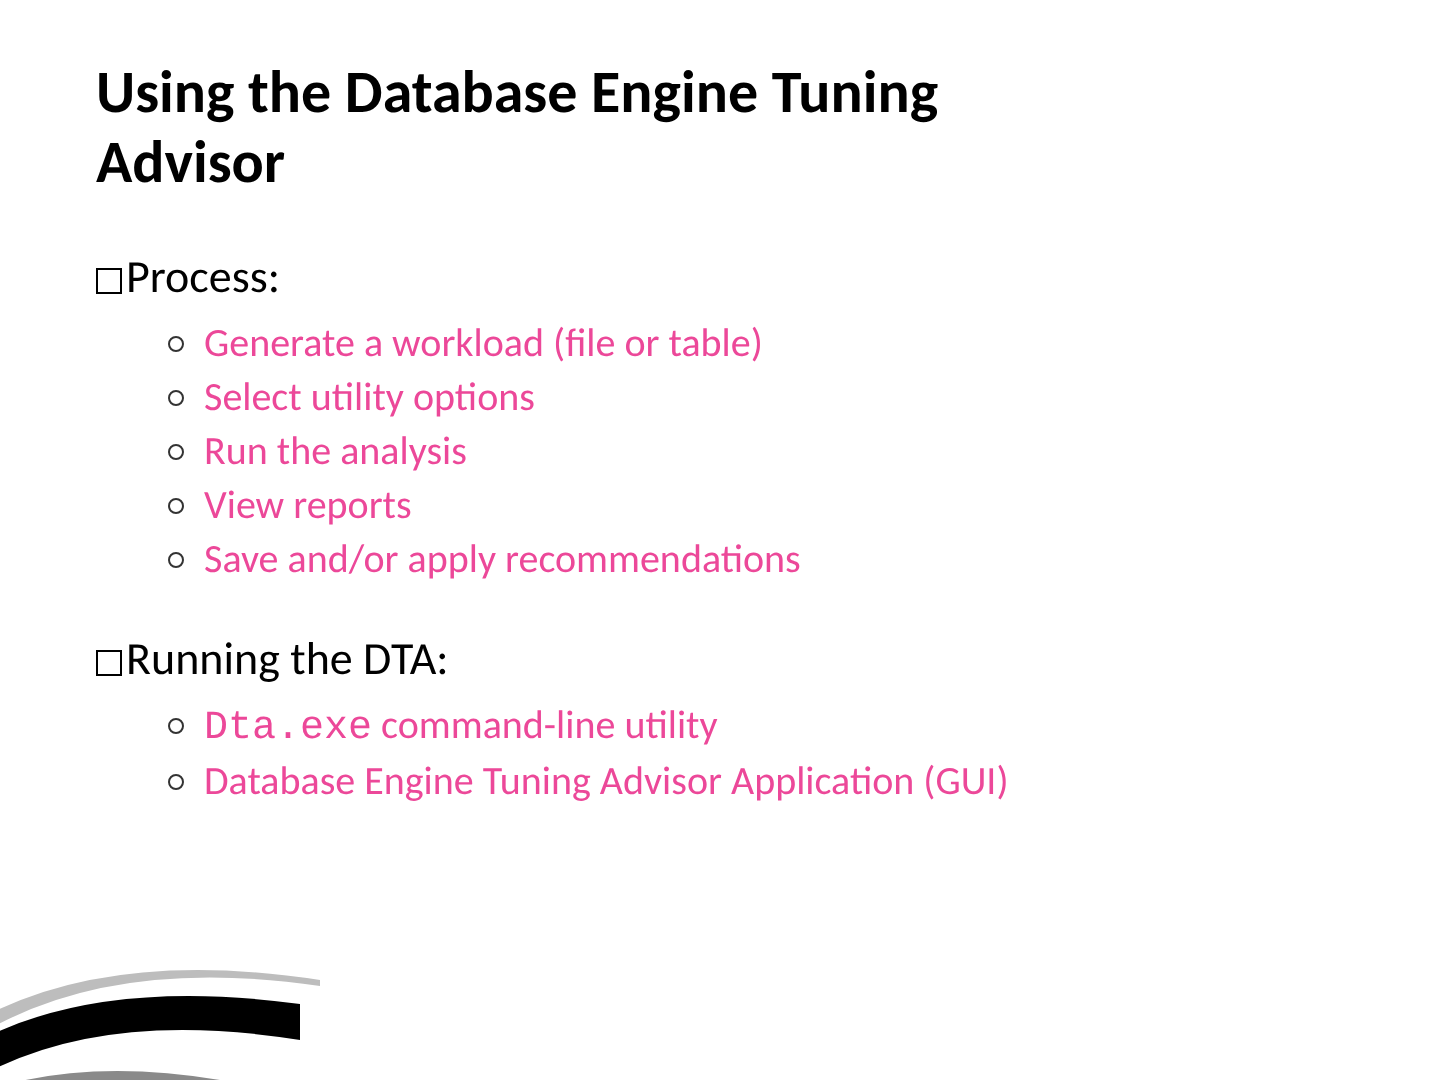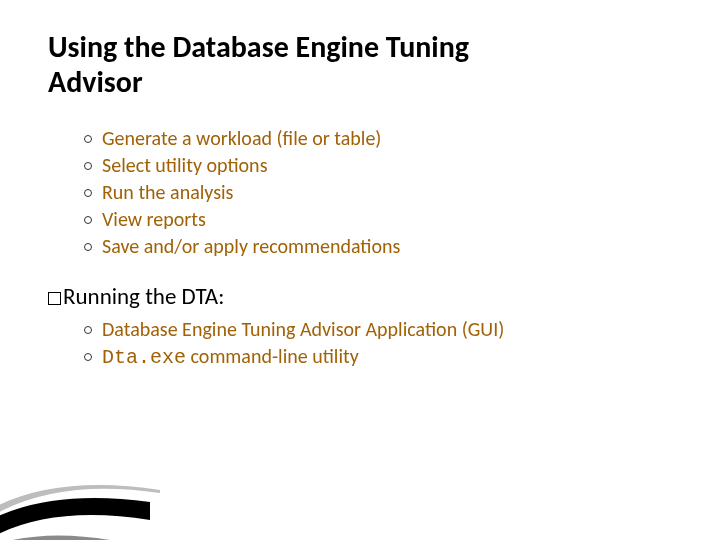--- a/index.html
+++ b/index.html
@@ -44,21 +44,21 @@
     box-sizing: border-box;
   }
   ul.sub {
     list-style: none;
     margin: 0 0 22px 0;
     padding: 0 0 0 36px;
   }
   ul.sub li {
     font-size: 20px;
     line-height: 1.35;
-    color: #a16207;
+    color: #ec4899;
   }
   ul.sub li .ring {
     display: inline-block;
     width: 8px;
     height: 8px;
     border: 1.5px solid #333;
     border-radius: 50%;
     margin-right: 10px;
     vertical-align: 2px;
     box-sizing: border-box;
@@ -76,34 +76,37 @@
     pointer-events: none;
   }
 </style>
 </head>
 <body>
 
 <div class="slide">
 
   <h1 class="title">Using the Database Engine Tuning Advisor</h1>
 
+  <p class="section-head">
+    <span class="square"></span><span>Process:</span>
+  </p>
   <ul class="sub">
     <li><span class="ring"></span><span>Generate a workload (file or table)</span></li>
     <li><span class="ring"></span><span>Select utility options</span></li>
     <li><span class="ring"></span><span>Run the analysis</span></li>
     <li><span class="ring"></span><span>View reports</span></li>
     <li><span class="ring"></span><span>Save and/or apply recommendations</span></li>
   </ul>
 
   <p class="section-head">
     <span class="square"></span><span>Running the DTA:</span>
   </p>
   <ul class="sub">
+    <li><span class="ring"></span><span><span class="mono">Dta.exe</span> command-line utility</span></li>
     <li><span class="ring"></span><span>Database Engine Tuning Advisor Application (GUI)</span></li>
-    <li><span class="ring"></span><span><span class="mono">Dta.exe</span> command-line utility</span></li>
   </ul>
 
   <svg class="swoosh" viewBox="0 0 250 130">
     <path d="M -10 100 Q 60 40 190 60 L 190 63 Q 60 44 -10 110 Z" fill="#bdbdbd"></path>
     <path d="M -10 110 Q 55 55 180 72 L 180 90 Q 55 70 -10 130 Z" fill="#000"></path>
     <path d="M -10 130 Q 50 95 140 110 L 140 140 L -10 140 Z" fill="#8a8a8a"></path>
   </svg>
 
 </div>
 

